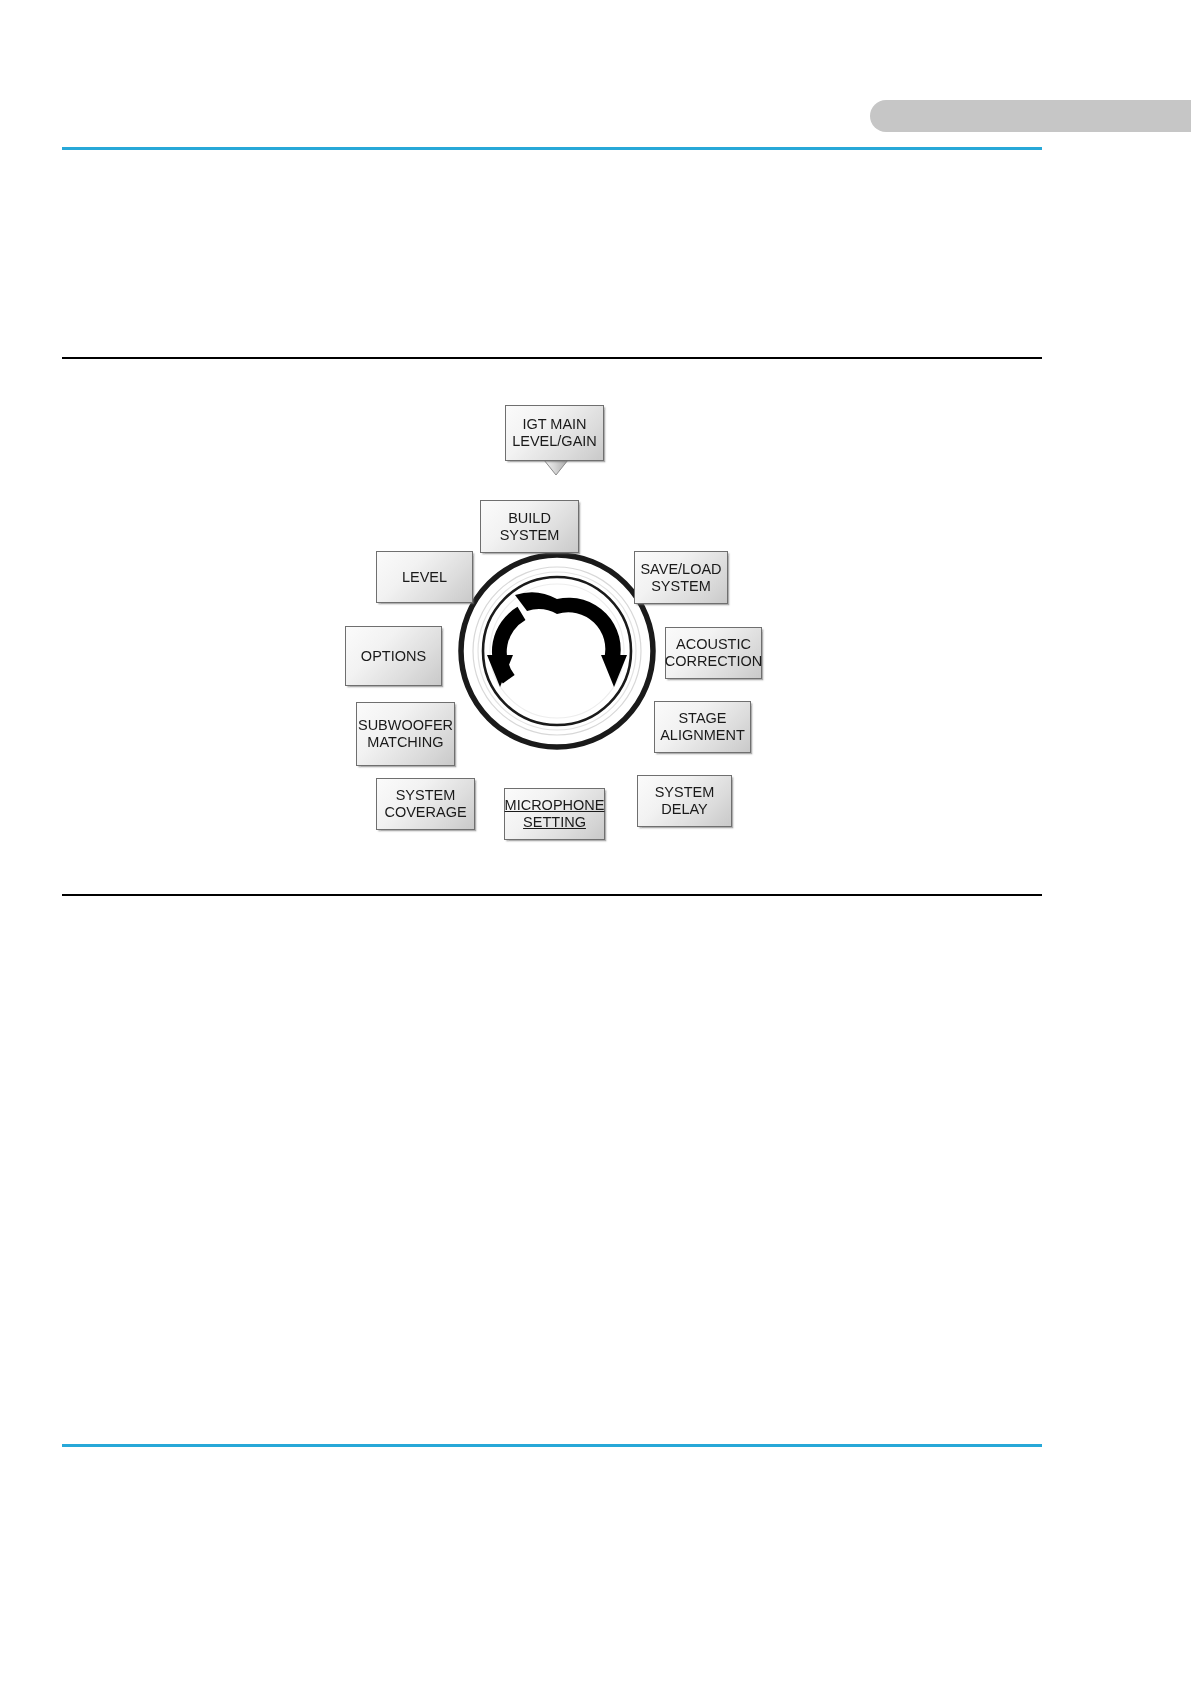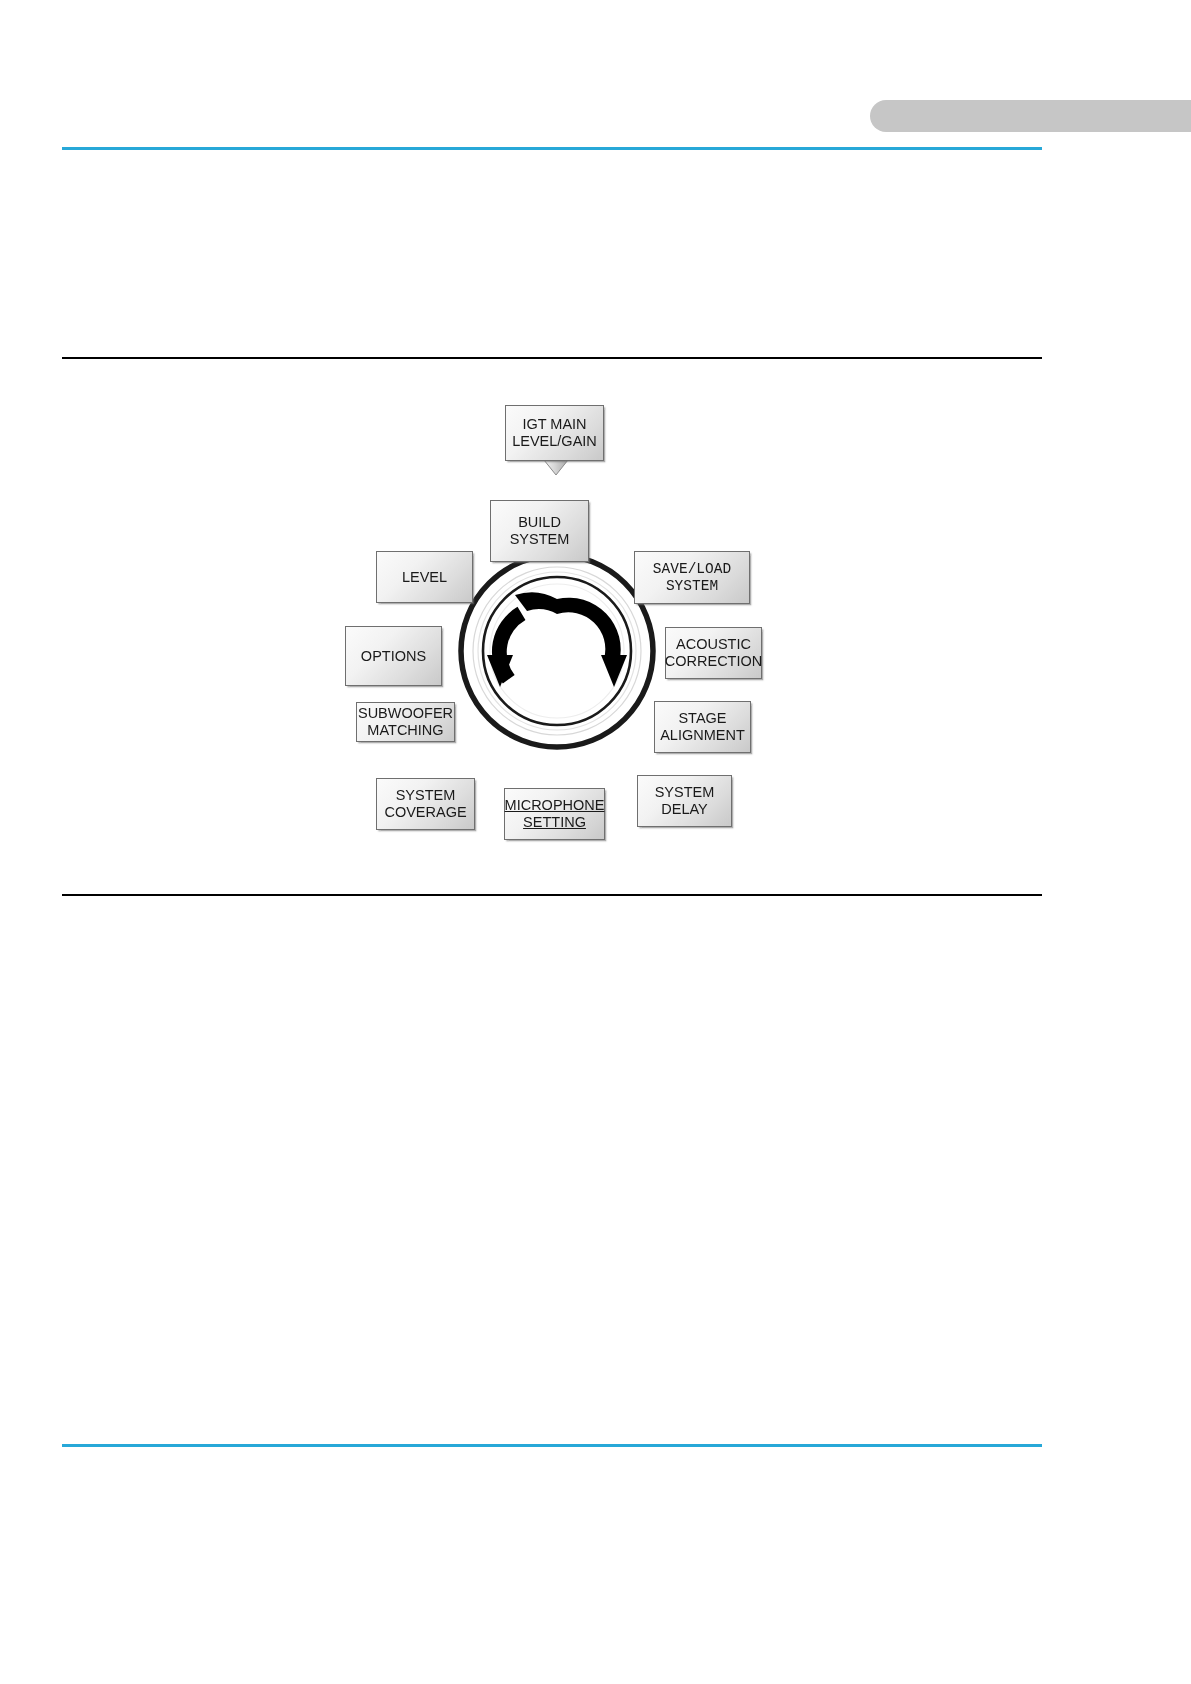--- a/index.html
+++ b/index.html
@@ -179,42 +179,42 @@
             <stop offset="100%" stop-color="#a8a8a8"></stop>
           </linearGradient>
         </defs>
         <polygon points="9,1 19,1 19,19 26,19 14,34 2,19 9,19" fill="url(#ag)" stroke="#8a8a8a" stroke-width="1"></polygon>
       </svg>
     </div>
 
     <div class="menu-box" style="left:505px; top:381px; width:99px; height:56px;">IGT MAIN
 LEVEL/GAIN</div>
 
-    <div class="menu-box" style="left:490px; top:476px; width:99px; height:62px;">BUILD
+    <div class="menu-box" style="left:480px; top:476px; width:99px; height:53px;">BUILD
 SYSTEM</div>
 
-    <div class="menu-box" style="left:634px; top:527px; width:116px; height:53px;font-family:Liberation Mono, monospace;">SAVE/LOAD
+    <div class="menu-box" style="left:634px; top:527px; width:94px; height:53px;">SAVE/LOAD
 SYSTEM</div>
 
     <div class="menu-box" style="left:665px; top:603px; width:97px; height:52px;">ACOUSTIC
 CORRECTION</div>
 
     <div class="menu-box" style="left:654px; top:677px; width:97px; height:52px;">STAGE
 ALIGNMENT</div>
 
     <div class="menu-box" style="left:637px; top:751px; width:95px; height:52px;">SYSTEM
 DELAY</div>
 
     <div class="menu-box" style="left:504px; top:764px; width:101px; height:52px;text-decoration:underline;">MICROPHONE
 SETTING</div>
 
     <div class="menu-box" style="left:376px; top:754px; width:99px; height:52px;">SYSTEM
 COVERAGE</div>
 
-    <div class="menu-box" style="left:356px; top:678px; width:99px; height:40px;">SUBWOOFER
+    <div class="menu-box" style="left:356px; top:678px; width:99px; height:64px;">SUBWOOFER
 MATCHING</div>
 
     <div class="menu-box" style="left:345px; top:602px; width:97px; height:60px;">OPTIONS</div>
 
     <div class="menu-box" style="left:376px; top:527px; width:97px; height:52px;">LEVEL</div>
 
   </div>
 </div>
 
 </body></html>

